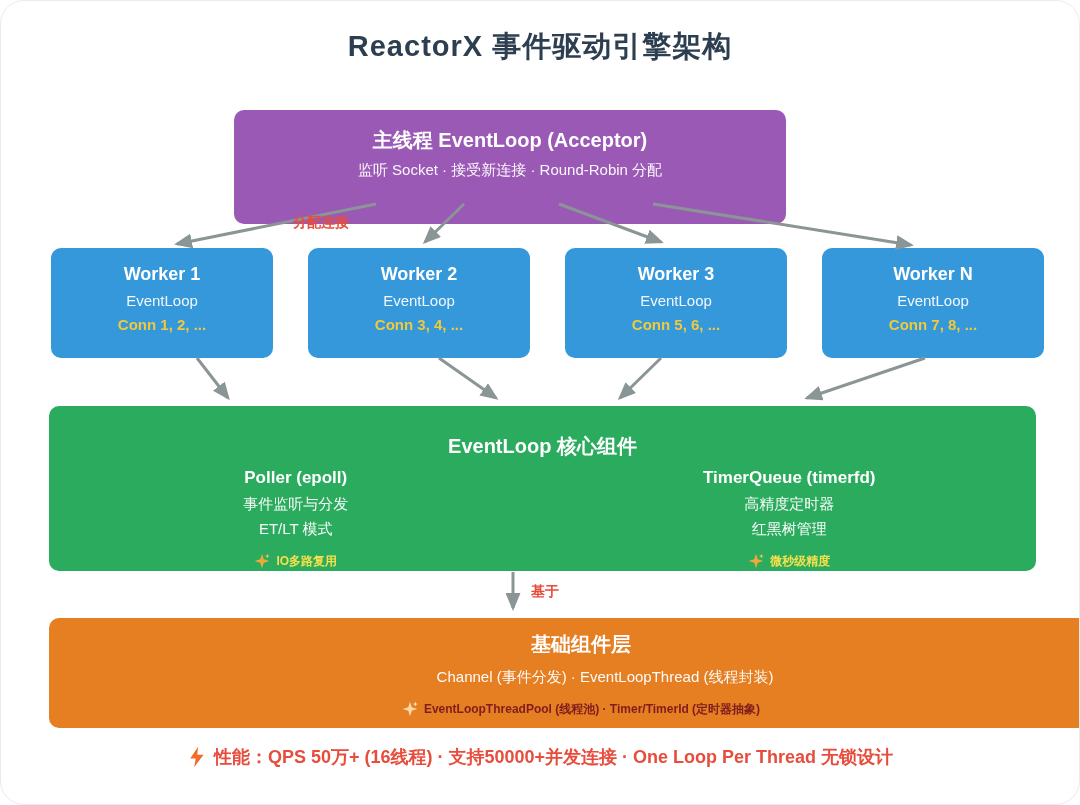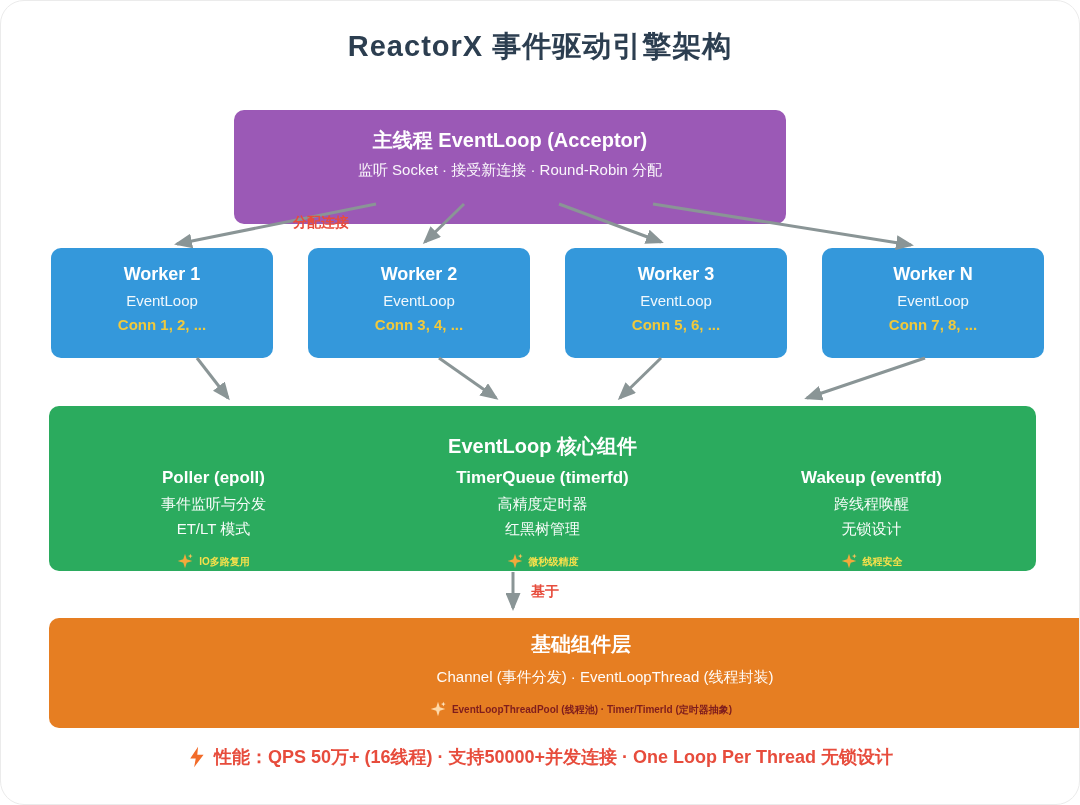--- a/index.html
+++ b/index.html
@@ -16,21 +16,21 @@
   .worker{top:247px;width:222px;height:110px;background:#3498db;padding-top:16px;}
   .worker .t{font-size:18px;font-weight:bold;margin-bottom:7px;}
   .worker .s{font-size:15px;color:rgba(255,255,255,.93);margin-bottom:7px;}
   .worker .c{font-size:15px;font-weight:bold;color:#f0c93c;}
   .core{left:48px;top:405px;width:987px;height:165px;background:#2bab5e;padding-top:27px;}
   .core .t{font-size:20px;font-weight:bold;}
   .core-cols{display:flex;margin-top:8px;}
   .core-col{flex:1;}
   .core-col .ct{font-size:17px;font-weight:bold;margin-bottom:7px;}
   .core-col .cl{font-size:15px;color:rgba(255,255,255,.96);margin-bottom:6px;}
-  .hl{font-size:10px;font-weight:bold;color:#f7e04b;display:flex;align-items:flex-end;justify-content:center;gap:6px;margin-top:14px;}
+  .hl{font-size:12px;font-weight:bold;color:#f7e04b;display:flex;align-items:flex-start;justify-content:center;gap:6px;margin-top:14px;}
   .foundation{left:48px;top:617px;width:1064px;height:110px;background:#e67e22;padding-top:13px;}
   .foundation .t{font-size:20px;font-weight:bold;margin-bottom:10px;}
   .foundation .l{font-size:15px;color:rgba(255,255,255,.97);margin-bottom:8px;padding-left:48px;}
   .foundation .hl{color:#7f1d1d;}
   .edge-label{position:absolute;z-index:3;font-size:14px;font-weight:bold;color:#e74c3c;}
   .arrows{position:absolute;left:0;top:0;z-index:2;pointer-events:none;}
   .perf{position:absolute;left:0;top:744px;width:100%;display:flex;align-items:center;
         justify-content:center;gap:8px;font-size:18px;font-weight:bold;color:#e74c3c;}
   .spark{width:16px;height:16px;flex:0 0 auto;}
   .bolt{width:19px;height:22px;flex:0 0 auto;}
@@ -109,32 +109,20 @@
         <div class="cl">高精度定时器</div>
         <div class="cl">红黑树管理</div>
         <div class="hl">
           <svg class="spark" viewBox="0 0 24 24">
             <path d="M12 1 L14.6 9.4 L23 12 L14.6 14.6 L12 23 L9.4 14.6 L1 12 L9.4 9.4 Z" fill="#f2a93b"></path>
             <path d="M20 1 L21 3.6 L23.6 4.6 L21 5.6 L20 8.2 L19 5.6 L16.4 4.6 L19 3.6 Z" fill="#f6c25a"></path>
           </svg>
           <span>微秒级精度</span>
         </div>
       </div>
-      <div class="core-col">
-        <div class="ct">Wakeup (eventfd)</div>
-        <div class="cl">跨线程唤醒</div>
-        <div class="cl">无锁设计</div>
-        <div class="hl">
-          <svg class="spark" viewBox="0 0 24 24">
-            <path d="M12 1 L14.6 9.4 L23 12 L14.6 14.6 L12 23 L9.4 14.6 L1 12 L9.4 9.4 Z" fill="#f2a93b"></path>
-            <path d="M20 1 L21 3.6 L23.6 4.6 L21 5.6 L20 8.2 L19 5.6 L16.4 4.6 L19 3.6 Z" fill="#f6c25a"></path>
-          </svg>
-          <span>线程安全</span>
-        </div>
-      </div>
     </div>
   </div>
 
   <span class="edge-label" style="left:530px;top:582px">基于</span>
 
   <div class="node foundation">
     <div class="t">基础组件层</div>
     <div class="l">Channel (事件分发) · EventLoopThread (线程封装)</div>
     <div class="hl">
       <svg class="spark" viewBox="0 0 24 24">

